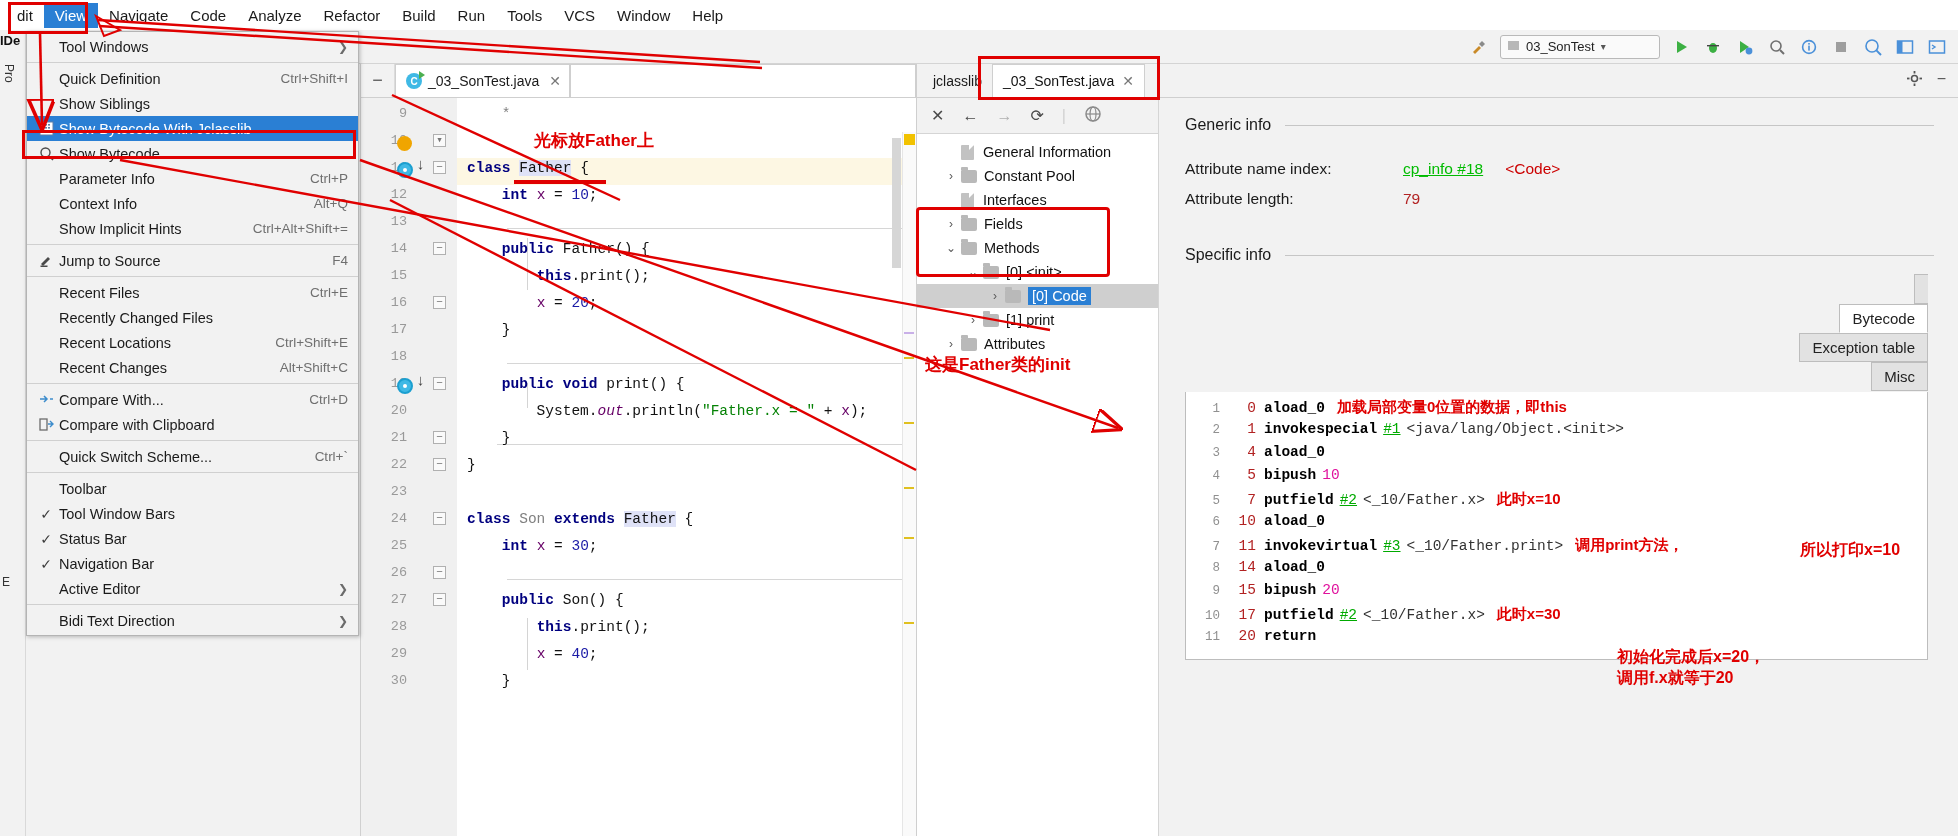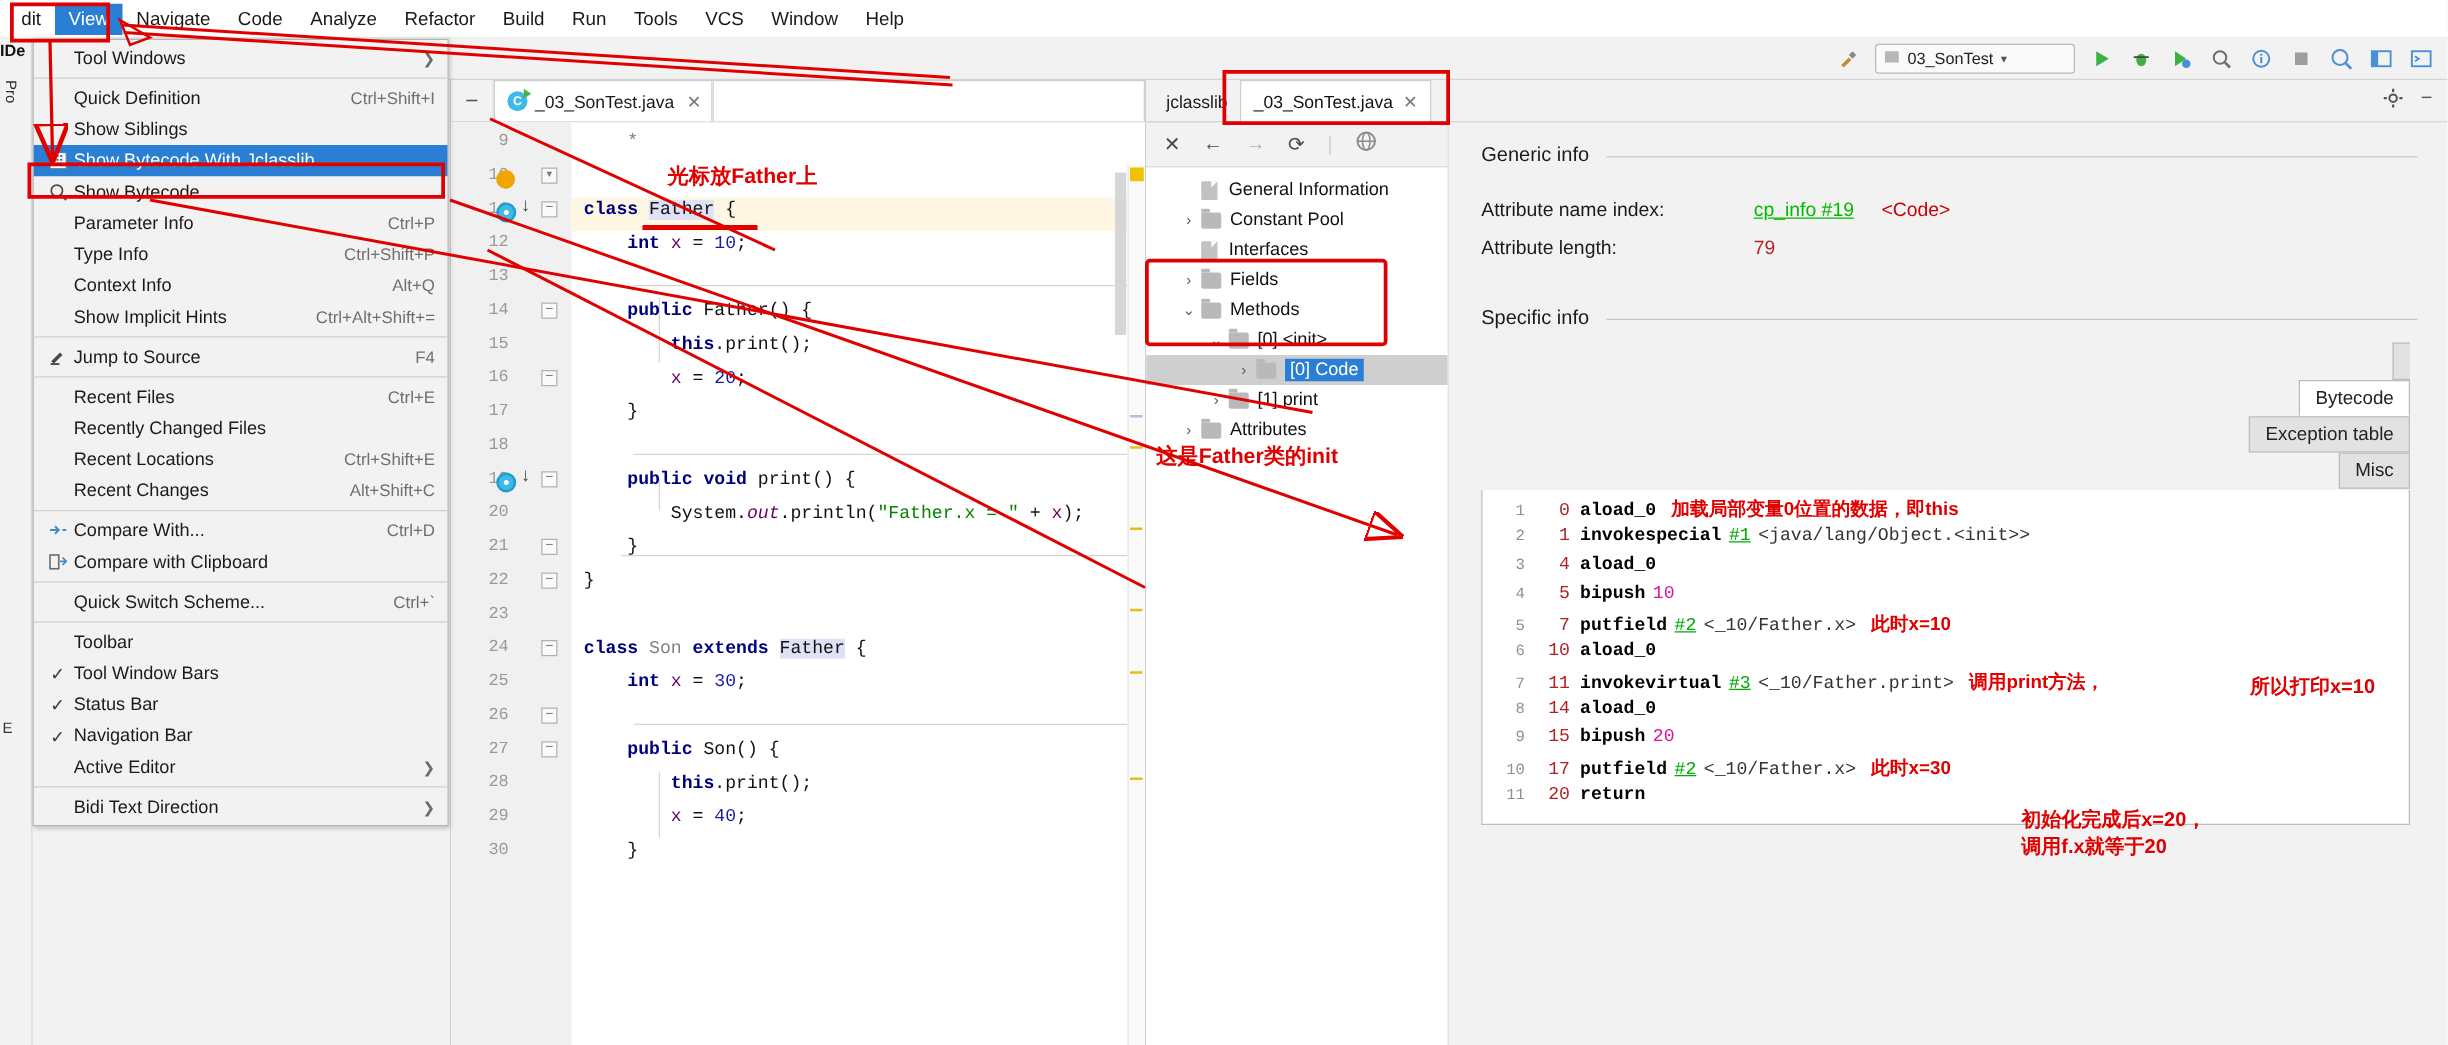--- a/index.html
+++ b/index.html
@@ -537,21 +537,21 @@
       </div>
 
       <div class="jcl-detail">
         <div class="section-title">
           <span>Generic info</span>
           <span class="rule"></span>
         </div>
 
         <div class="kv" style="margin-top:26px">
           <span class="k">Attribute name index:</span>
-          <span class="lnk">cp_info #19</span>
+          <span class="lnk">cp_info #18</span>
           <span class="tagv">&lt;Code&gt;</span>
         </div>
         <div class="kv" style="margin-top:12px">
           <span class="k">Attribute length:</span>
           <span class="numv">79</span>
         </div>
 
         <div class="section-title" style="margin-top:38px">
           <span>Specific info</span>
           <span class="rule"></span>
@@ -686,25 +686,20 @@
       </span>
       <span class="menu-label">Show Bytecode</span>
     </div>
     <div class="menu-row">
       <span class="menu-ico"></span>
       <span class="menu-label">Parameter Info</span>
       <span class="menu-accel">Ctrl+P</span>
     </div>
     <div class="menu-row">
       <span class="menu-ico"></span>
-      <span class="menu-label">Type Info</span>
-      <span class="menu-accel">Ctrl+Shift+P</span>
-    </div>
-    <div class="menu-row">
-      <span class="menu-ico"></span>
       <span class="menu-label">Context Info</span>
       <span class="menu-accel">Alt+Q</span>
     </div>
     <div class="menu-row">
       <span class="menu-ico"></span>
       <span class="menu-label">Show Implicit Hints</span>
       <span class="menu-accel">Ctrl+Alt+Shift+=</span>
     </div>
     <div class="menu-sep"></div>
 

